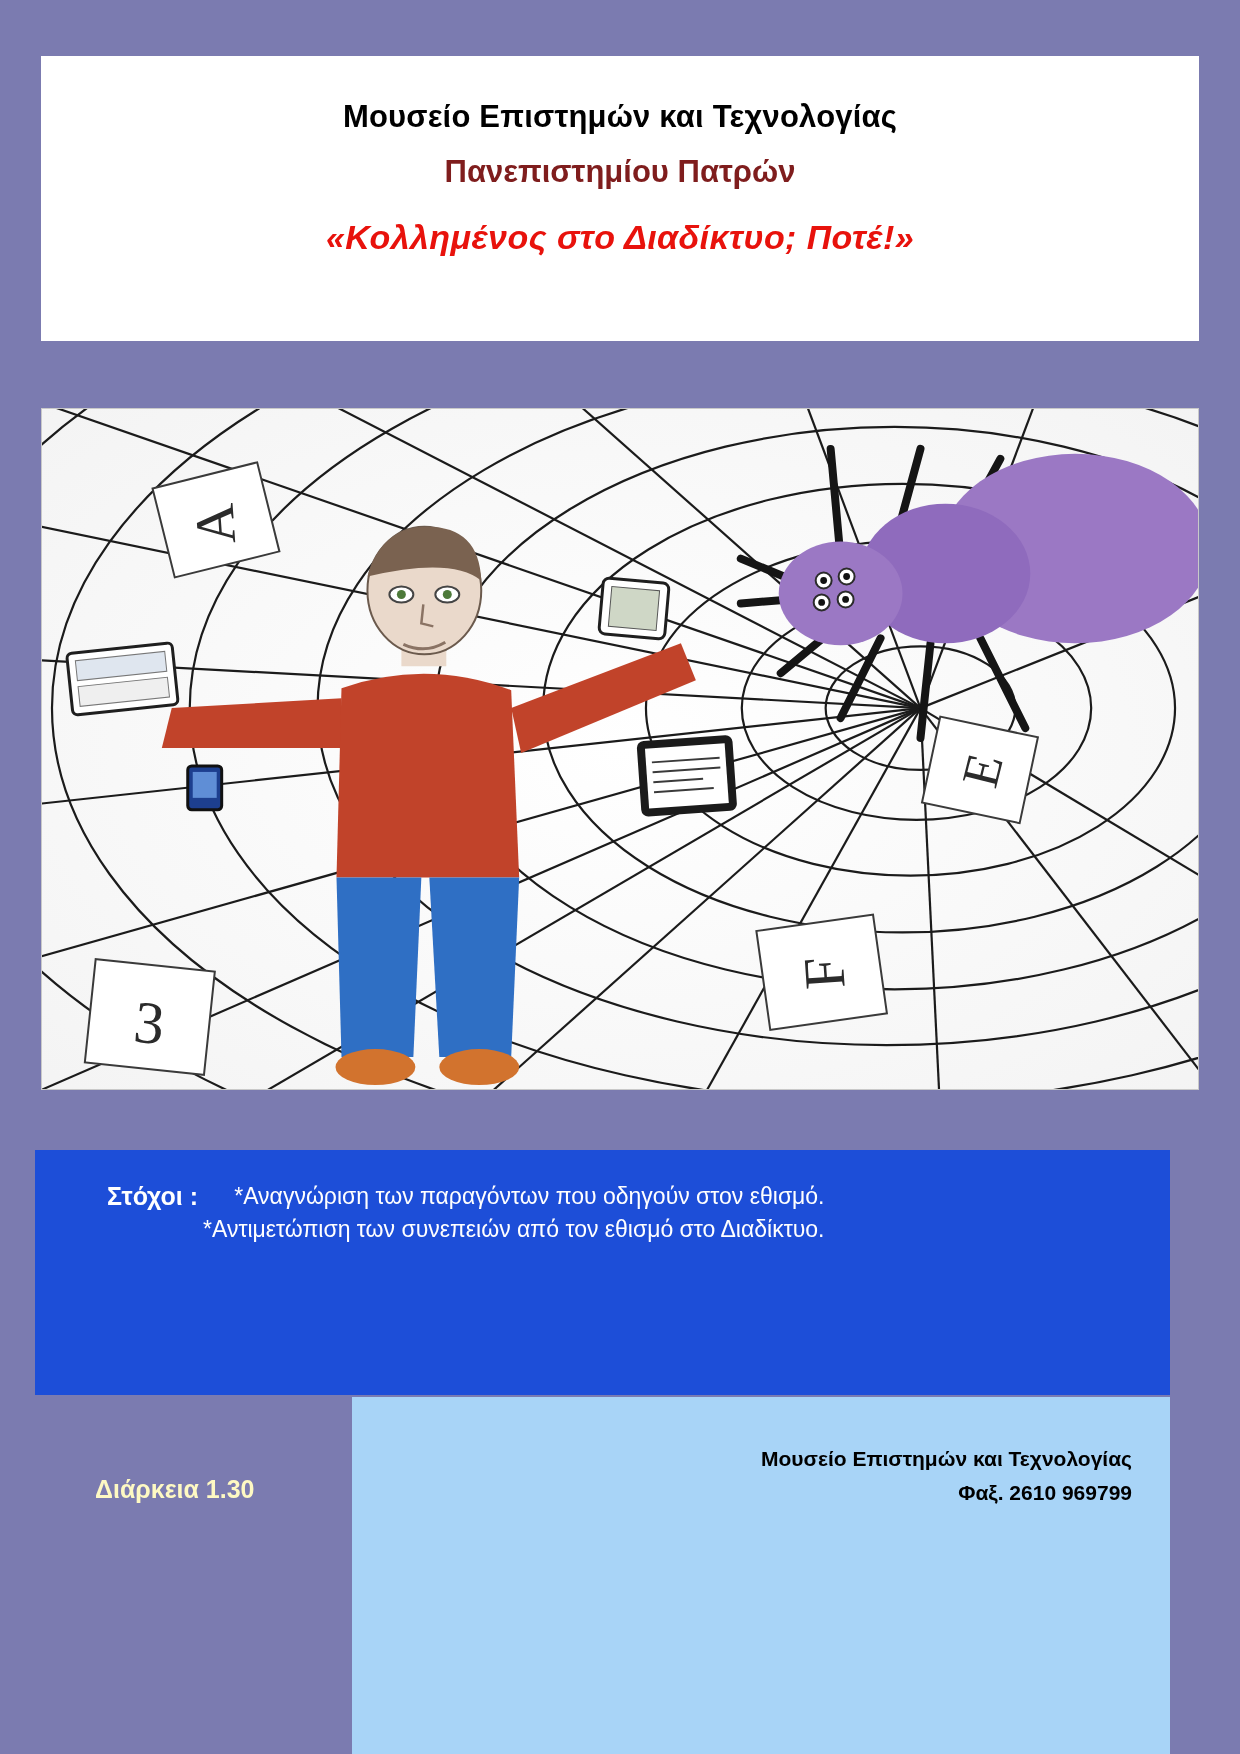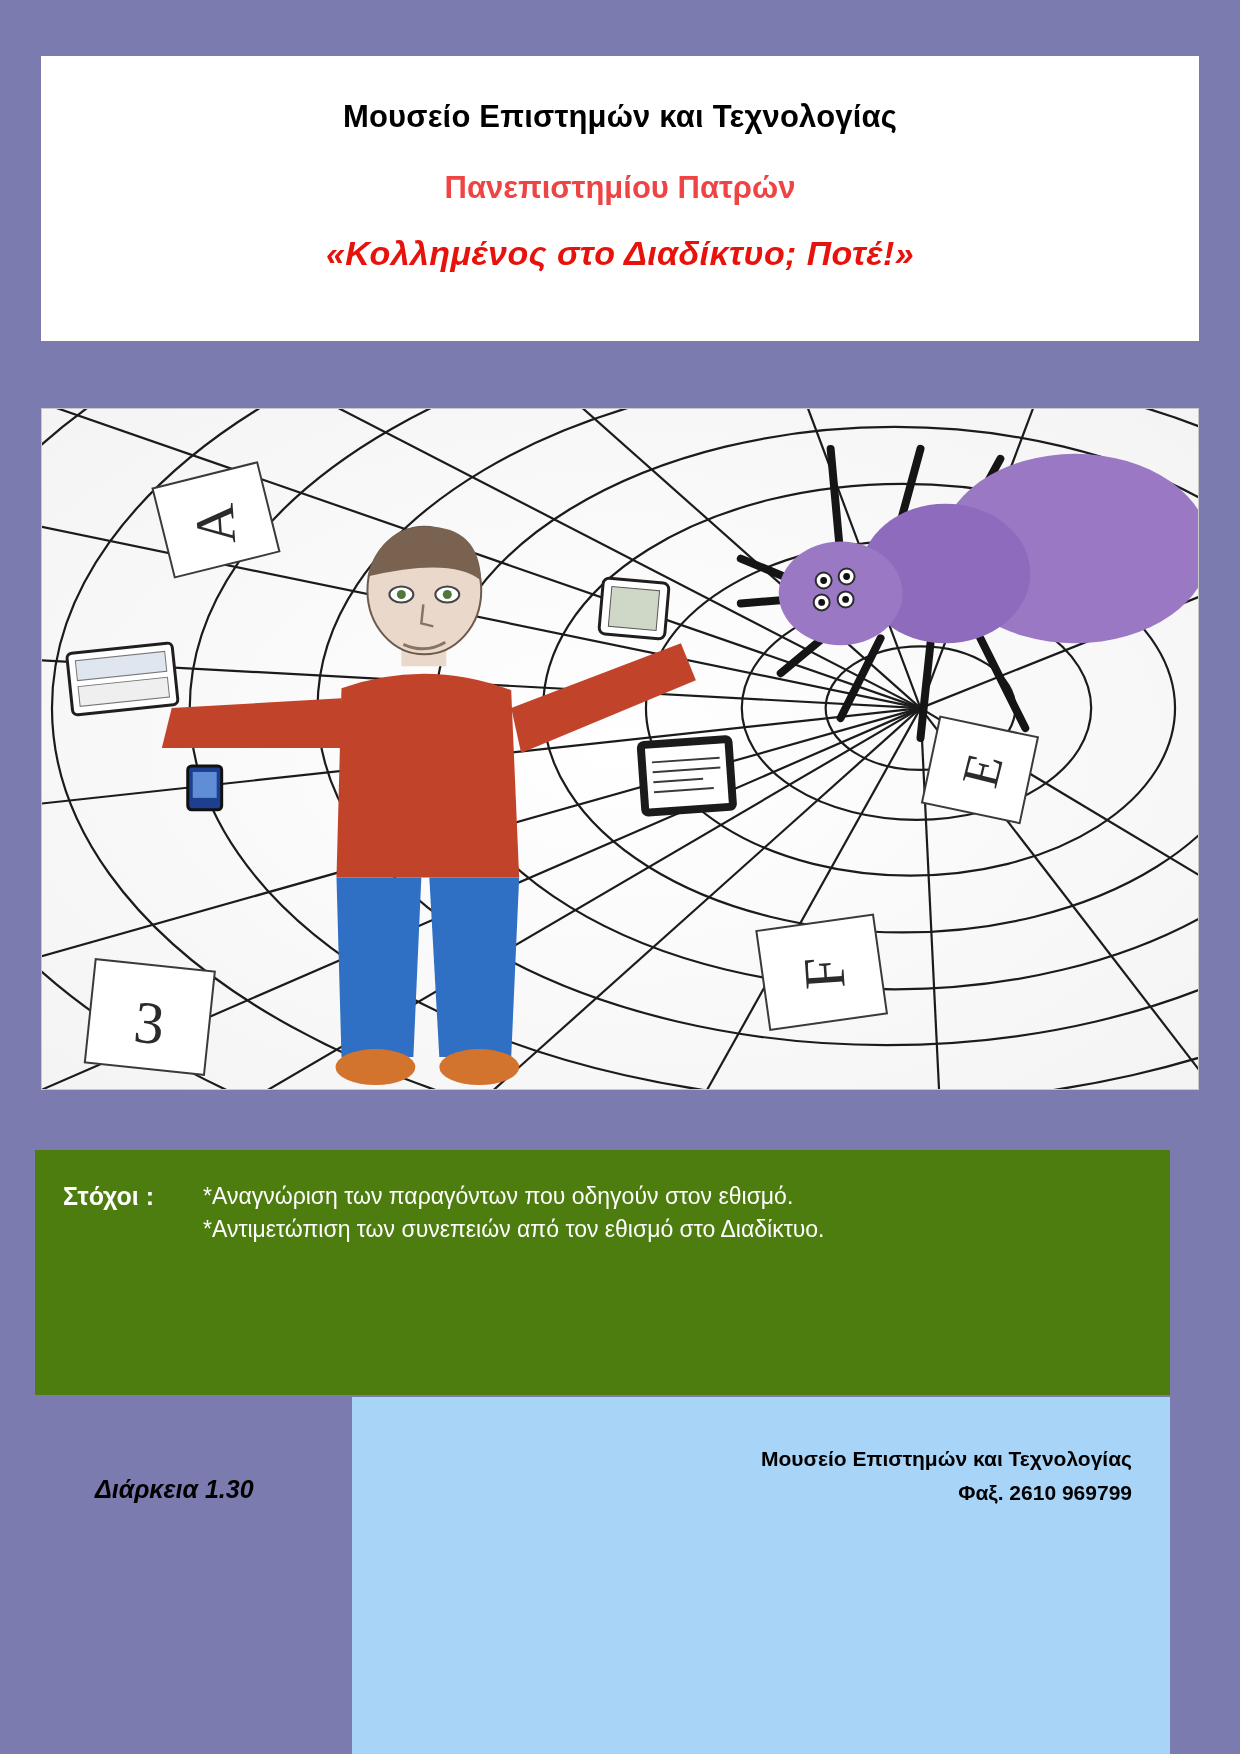--- a/index.html
+++ b/index.html
@@ -33,22 +33,22 @@
   .org-line1 {
     font-size: 31px;
     font-weight: bold;
     color: #000000;
     letter-spacing: 0.2px;
     line-height: 1.25;
   }
   .org-line2 {
     font-size: 31px;
     font-weight: bold;
-    color: #ef4444;
-    margin-top: 32px;
+    color: #7f1d1d;
+    margin-top: 16px;
     line-height: 1.25;
   }
   .subtitle {
     font-size: 21px;
     color: #000000;
     margin-top: 24px;
   }
   .main-title {
     font-size: 34px;
     font-weight: bold;
@@ -76,25 +76,26 @@
     height: 100%;
   }
 
   
   .goals-box {
     position: absolute;
     left: 35px;
     top: 1150px;
     width: 1135px;
     height: 245px;
-    background: #4d7c0f;
+    background: #1d4ed8;
     box-sizing: border-box;
     padding: 30px 26px 0 28px;
     display: flex;
     flex-direction: row;
+    text-align: right;
   }
   .goals-label {
     color: #ffffff;
     font-size: 25px;
     font-weight: bold;
     white-space: nowrap;
     padding-top: 2px;
     min-width: 135px;
   }
   .goals-list {
@@ -128,23 +129,22 @@
     line-height: 1.62;
   }
 
   
   .duration {
     position: absolute;
     left: 95px;
     top: 1475px;
     font-size: 25px;
     font-weight: bold;
-    color: #000000;
+    color: #fef9c3;
     white-space: nowrap;
-    font-style: italic;
   }
 </style>
 </head>
 <body>
 
 <div class="header-panel">
   <div class="org-line1">Μουσείο Επιστημών και Τεχνολογίας</div>
   <div class="org-line2">Πανεπιστημίου Πατρών</div>
   <div class="main-title">«Κολλημένος στο Διαδίκτυο; Ποτέ!»</div>
 </div>

